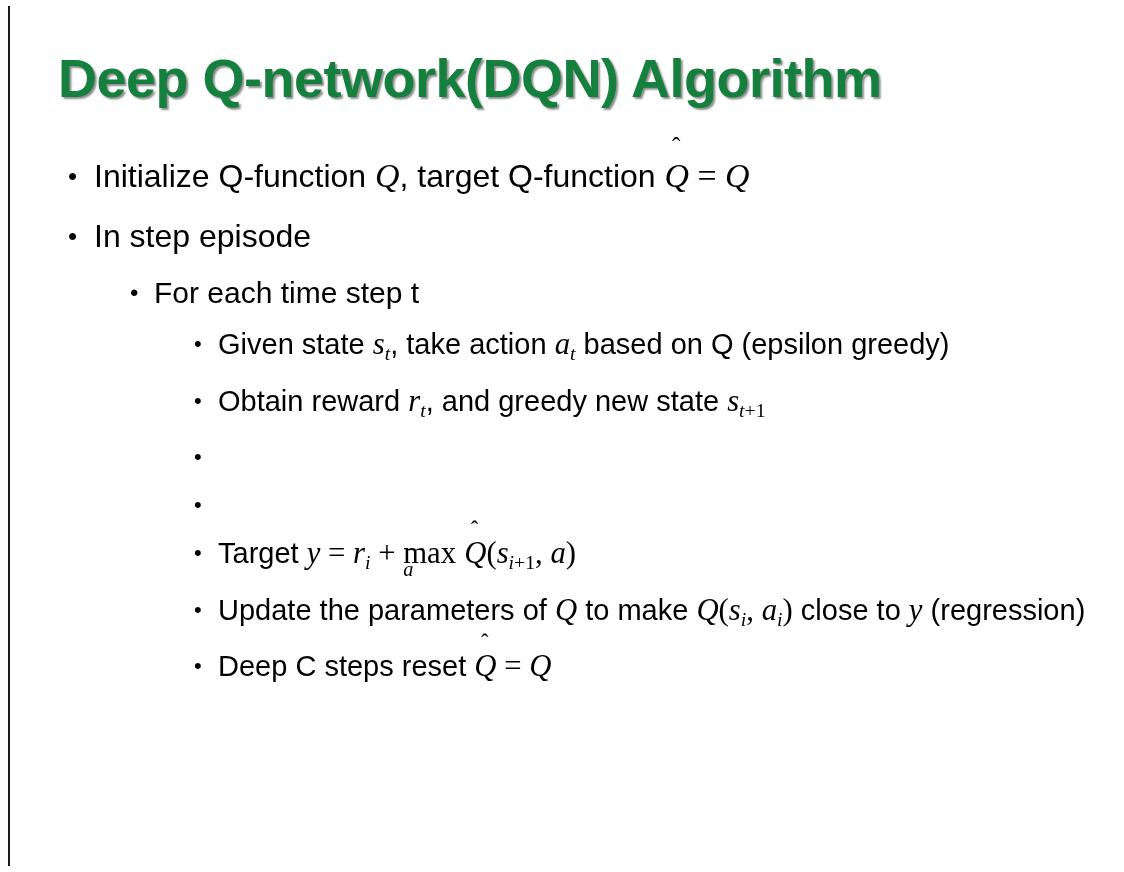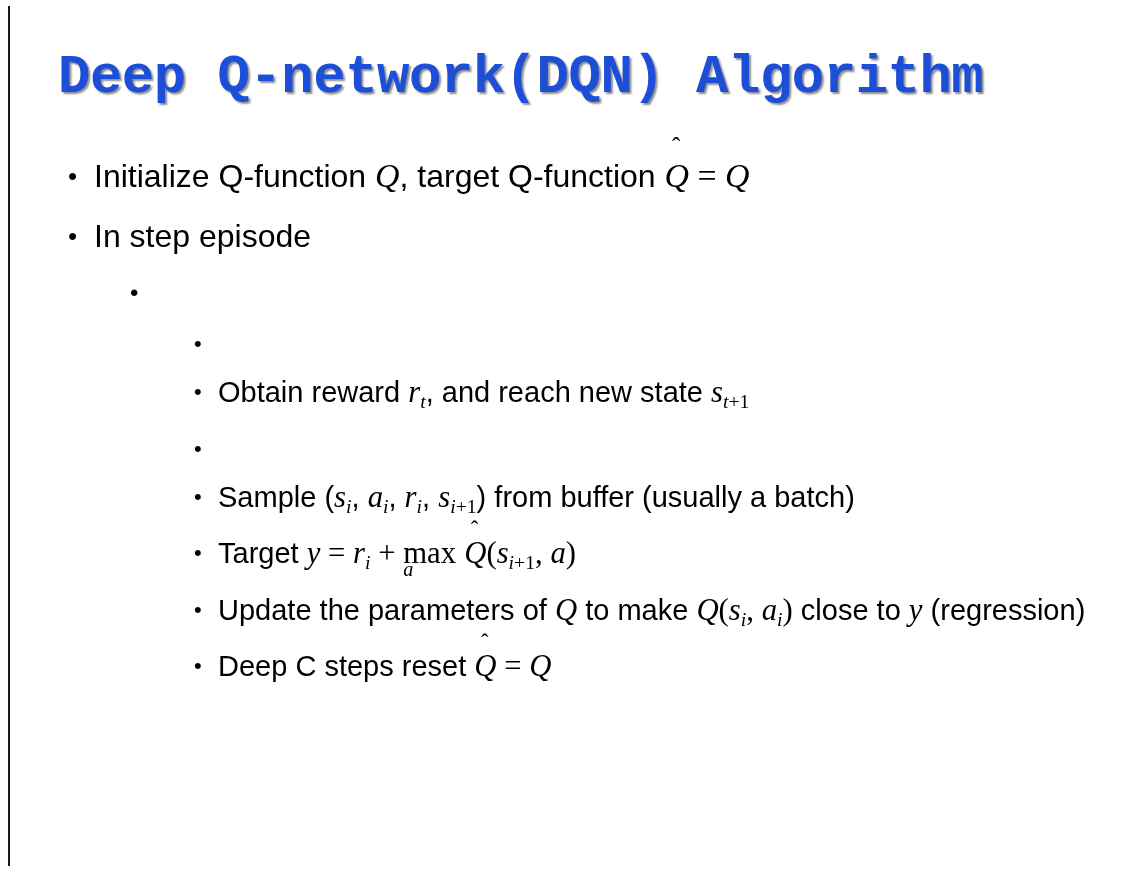--- a/index.html
+++ b/index.html
@@ -33,27 +33,27 @@
     width: 2px;
     height: 860px;
     background: #1a1a1a;
   }
 
   
   .slide-title {
     position: absolute;
     left: 58px;
     top: 46px;
-    font-family: Liberation Mono, monospace;
+    font-family: Liberation Sans, sans-serif;
     font-weight: bold;
     font-size: 54px;
     line-height: 64px;
     letter-spacing: -0.5px;
     white-space: nowrap;
-    color: #1d4ed8;
+    color: #15803d;
     text-shadow: 2px 2px 2px rgba(0,0,0,0.45);
   }
 
   
   .body-block {
     position: absolute;
     left: 0;
     top: 146px;
     width: 1124px;
   }
@@ -176,34 +176,35 @@
       <div class="bullet-row lvl1">
         <span class="bullet-dot">•</span>
         <span class="bullet-text"><span>Initialize Q-function </span><span class="mi">Q</span><span>, target Q-function </span><span class="hat"><span>Q</span><span class="hat-mark">ˆ</span></span><span class="mo"> = </span><span class="mi">Q</span></span>
       </div>
       <div class="bullet-row lvl1">
         <span class="bullet-dot">•</span>
         <span class="bullet-text"><span>In step episode</span></span>
       </div>
       <div class="bullet-row lvl2">
         <span class="bullet-dot">•</span>
-      </div>
-      <div class="bullet-row lvl3">
-        <span class="bullet-dot">•</span>
-      </div>
-      <div class="bullet-row lvl3">
-        <span class="bullet-dot">•</span>
-        <span class="bullet-text"><span>Obtain reward </span><span class="mi">r</span><span class="sub">t</span><span>, and reach new state </span><span class="mi">s</span><span class="sub">t</span><span class="sub-n">+1</span></span>
-      </div>
-      <div class="bullet-row lvl3">
-        <span class="bullet-dot">•</span>
-      </div>
-      <div class="bullet-row lvl3">
-        <span class="bullet-dot">•</span>
-        <span class="bullet-text"><span>Sample (</span><span class="mi">s</span><span class="sub">i</span><span>, </span><span class="mi">a</span><span class="sub">i</span><span>, </span><span class="mi">r</span><span class="sub">i</span><span>, </span><span class="mi">s</span><span class="sub">i</span><span class="sub-n">+1</span><span>) from buffer (usually a batch)</span></span>
+        <span class="bullet-text"><span>For each time step t</span></span>
+      </div>
+      <div class="bullet-row lvl3">
+        <span class="bullet-dot">•</span>
+        <span class="bullet-text"><span>Given state </span><span class="mi">s</span><span class="sub">t</span><span>, take action </span><span class="mi">a</span><span class="sub">t</span><span> based on Q (epsilon greedy)</span></span>
+      </div>
+      <div class="bullet-row lvl3">
+        <span class="bullet-dot">•</span>
+        <span class="bullet-text"><span>Obtain reward </span><span class="mi">r</span><span class="sub">t</span><span>, and greedy new state </span><span class="mi">s</span><span class="sub">t</span><span class="sub-n">+1</span></span>
+      </div>
+      <div class="bullet-row lvl3">
+        <span class="bullet-dot">•</span>
+      </div>
+      <div class="bullet-row lvl3">
+        <span class="bullet-dot">•</span>
       </div>
       <div class="bullet-row lvl3">
         <span class="bullet-dot">•</span>
         <span class="bullet-text"><span>Target </span><span class="mi">y</span><span class="mo"> = </span><span class="mi">r</span><span class="sub">i</span><span class="mo"> + </span><span class="underset"><span>max</span><span class="under-sub">a</span></span><span> </span><span class="hat"><span>Q</span><span class="hat-mark">ˆ</span></span><span class="mo">(</span><span class="mi">s</span><span class="sub">i</span><span class="sub-n">+1</span><span class="mo">, </span><span class="mi">a</span><span class="mo">)</span></span>
       </div>
       <div class="bullet-row lvl3">
         <span class="bullet-dot">•</span>
         <span class="bullet-text"><span>Update the parameters of </span><span class="mi">Q</span><span> to make </span><span class="mi">Q</span><span class="mo">(</span><span class="mi">s</span><span class="sub">i</span><span class="mo">, </span><span class="mi">a</span><span class="sub">i</span><span class="mo">)</span><span> close to </span><span class="mi">y</span><span> (regression)</span></span>
       </div>
       <div class="bullet-row lvl3">

